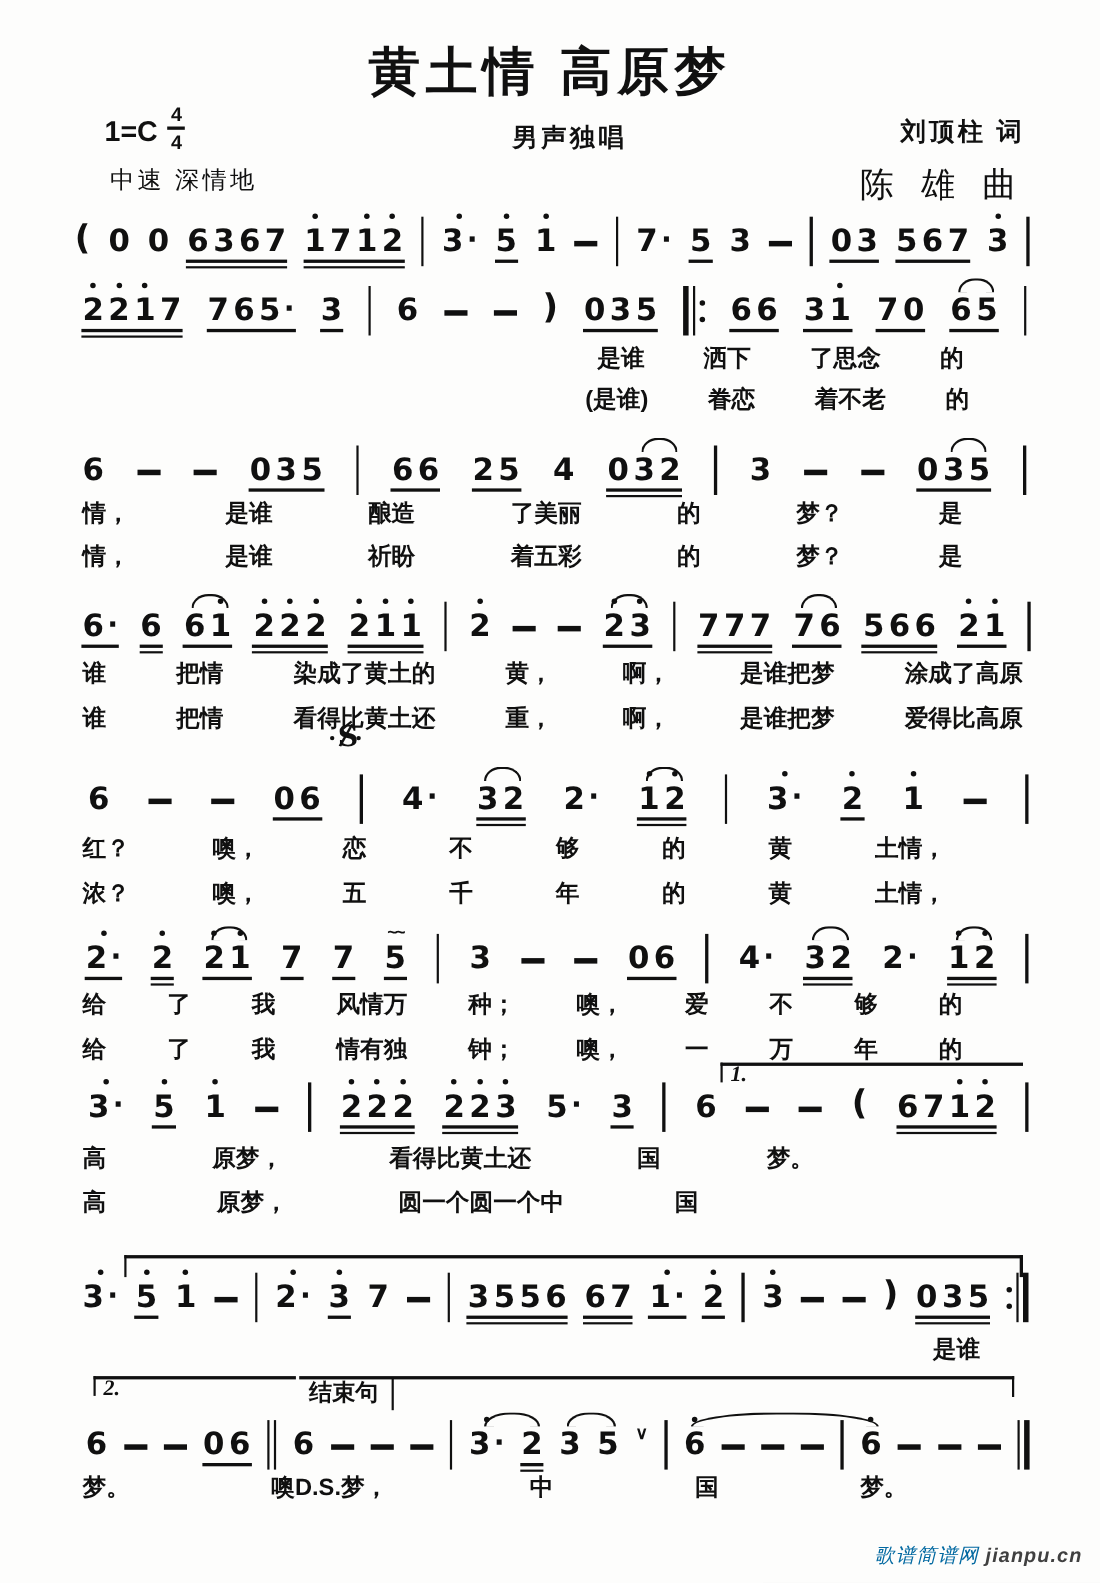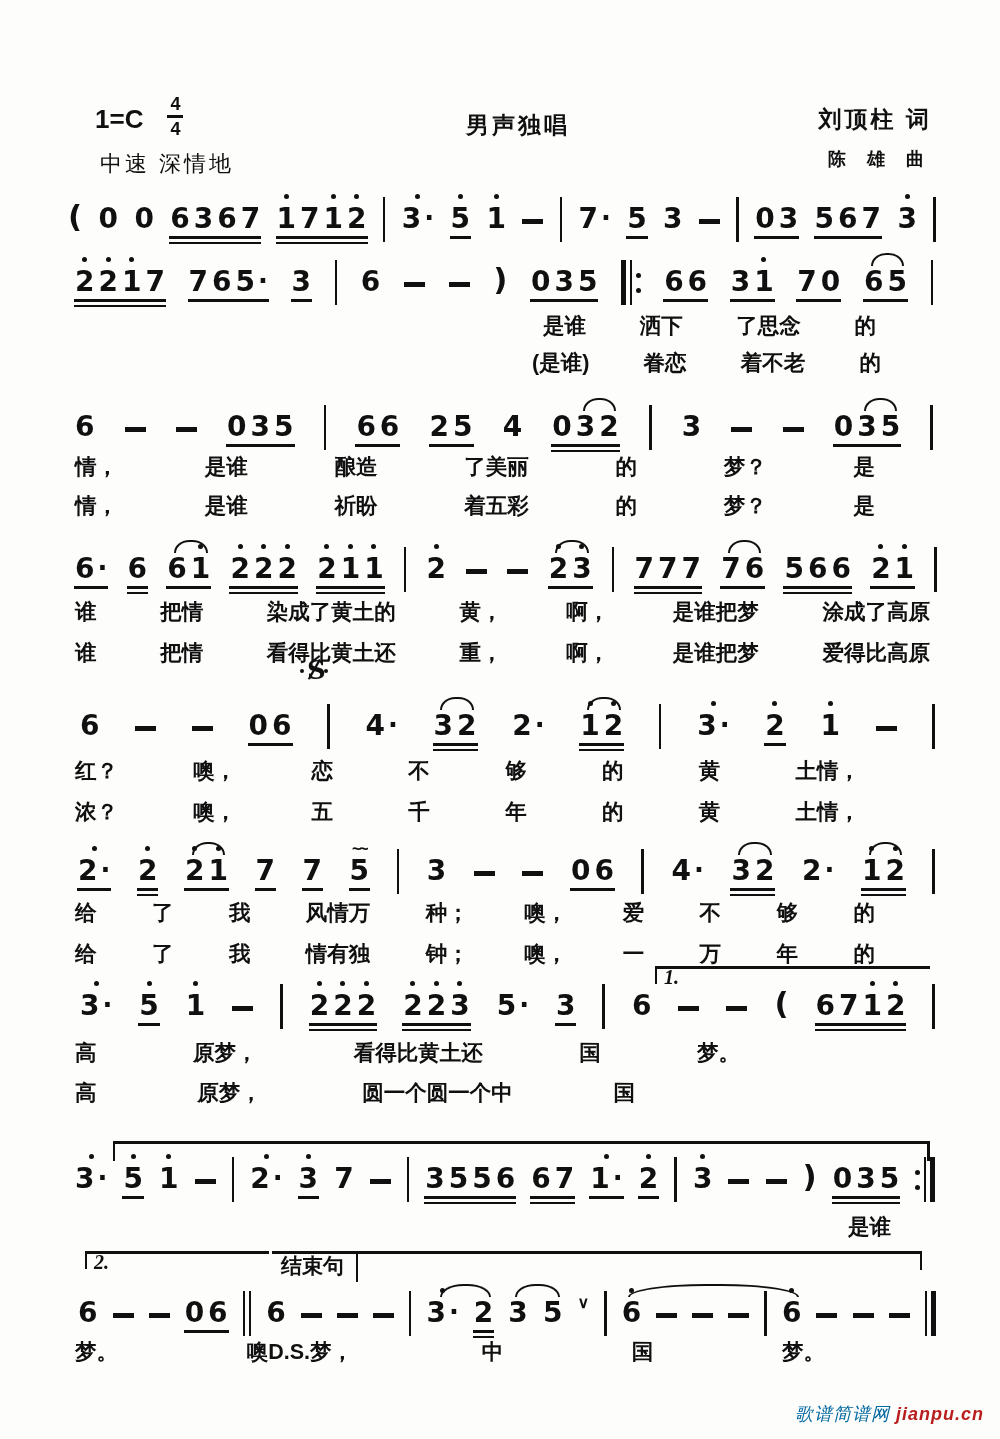--- a/index.html
+++ b/index.html
@@ -2,29 +2,29 @@
 <html><head>
 <meta charset="utf-8">
 <style>
   html,body{margin:0;padding:0;background:#e8e8e8;}
   .page{position:relative;width:1000px;height:1439px;background:#fdfdfc;margin:0 auto;
         overflow:hidden;font-family:"Liberation Sans",sans-serif;color:#101010;}
   
   .title{position:absolute;left:0;right:0;top:34px;text-align:center;
          font-size:47px;font-weight:700;letter-spacing:5px;}
   .keysig{position:absolute;left:95px;top:98px;font-size:26px;font-weight:700;
-          display:flex;align-items:center;gap:24px;}
+          display:flex;align-items:center;gap:9px;}
   .frac{display:inline-flex;flex-direction:column;align-items:center;line-height:1;
         transform:translateY(-3px);font-size:18px;}
   .fn{border-bottom:3px solid #101010;padding:0 3px 2px;}
   .fd{padding-top:2px;}
   .voice{position:absolute;left:0;right:0;top:110px;text-align:center;
          font-size:23px;font-weight:700;letter-spacing:3px;margin-left:36px;}
   .lyricist{position:absolute;right:68px;top:104px;font-size:23px;font-weight:700;letter-spacing:3px;}
-  .composer{position:absolute;right:68px;top:147px;font-size:18px;font-weight:700;letter-spacing:8px;}
+  .composer{position:absolute;right:68px;top:147px;font-size:31px;font-weight:400;letter-spacing:8px;}
   .tempo{position:absolute;left:100px;top:149px;font-size:22px;font-weight:400;letter-spacing:3px;}
   
   .mline{position:absolute;height:62px;display:flex;justify-content:space-between;
          align-items:flex-start;}
   .tok{display:inline-flex;flex-direction:column;align-items:center;position:relative;}
   .hdz{height:13px;display:flex;align-items:center;justify-content:center;width:100%;}
   .hdot{width:5px;height:5px;border-radius:50%;background:#101010;}
   .trl{font-size:16px;font-weight:700;letter-spacing:-2px;line-height:8px;}
   .drow{height:31px;display:flex;align-items:center;font-size:28px;font-weight:700;
         line-height:31px;font-family:"DejaVu Sans","Liberation Sans",sans-serif;}
@@ -70,20 +70,21 @@
   .sgd.l{left:0}.sgd.r{right:0}
   
   .wm{position:absolute;top:1402px;right:16px;font-size:18px;letter-spacing:1px;}
   .wm .site{font-weight:400;}
   .wm .url{font-weight:700;font-style:italic;text-decoration:none;margin-left:6px;}
 </style>
 </head>
 <body>
 
 <div class="page">
+  <div class="title">黄土情  高原梦</div>
 
   <div class="keysig">
     <span>1=C</span>
     <span class="frac">
       <span class="fn">4</span>
       <span class="fd">4</span>
     </span>
   </div>
 
   <div class="voice">男声独唱</div>
@@ -1674,15 +1675,15 @@
     </div>
 
   <div class="segno" style="left: 300px; top: 656px;">
     <span class="sg">S</span>
     <span class="sgsl">/</span>
     <span class="sgd l"></span>
     <span class="sgd r"></span>
   </div>
 
   <div class="wm">
-    <span class="site" style="color: #0369a1; font-style: italic;">歌谱简谱网</span><a class="url" href="#" style="color: #b91c1c;">jianpu.cn</a>
+    <span class="site" style="color: #0369a1; font-style: italic;">歌谱简谱网</span><a class="url" href="#" style="color: #404040;">jianpu.cn</a>
   </div>
 </div>
 
 </body></html>

